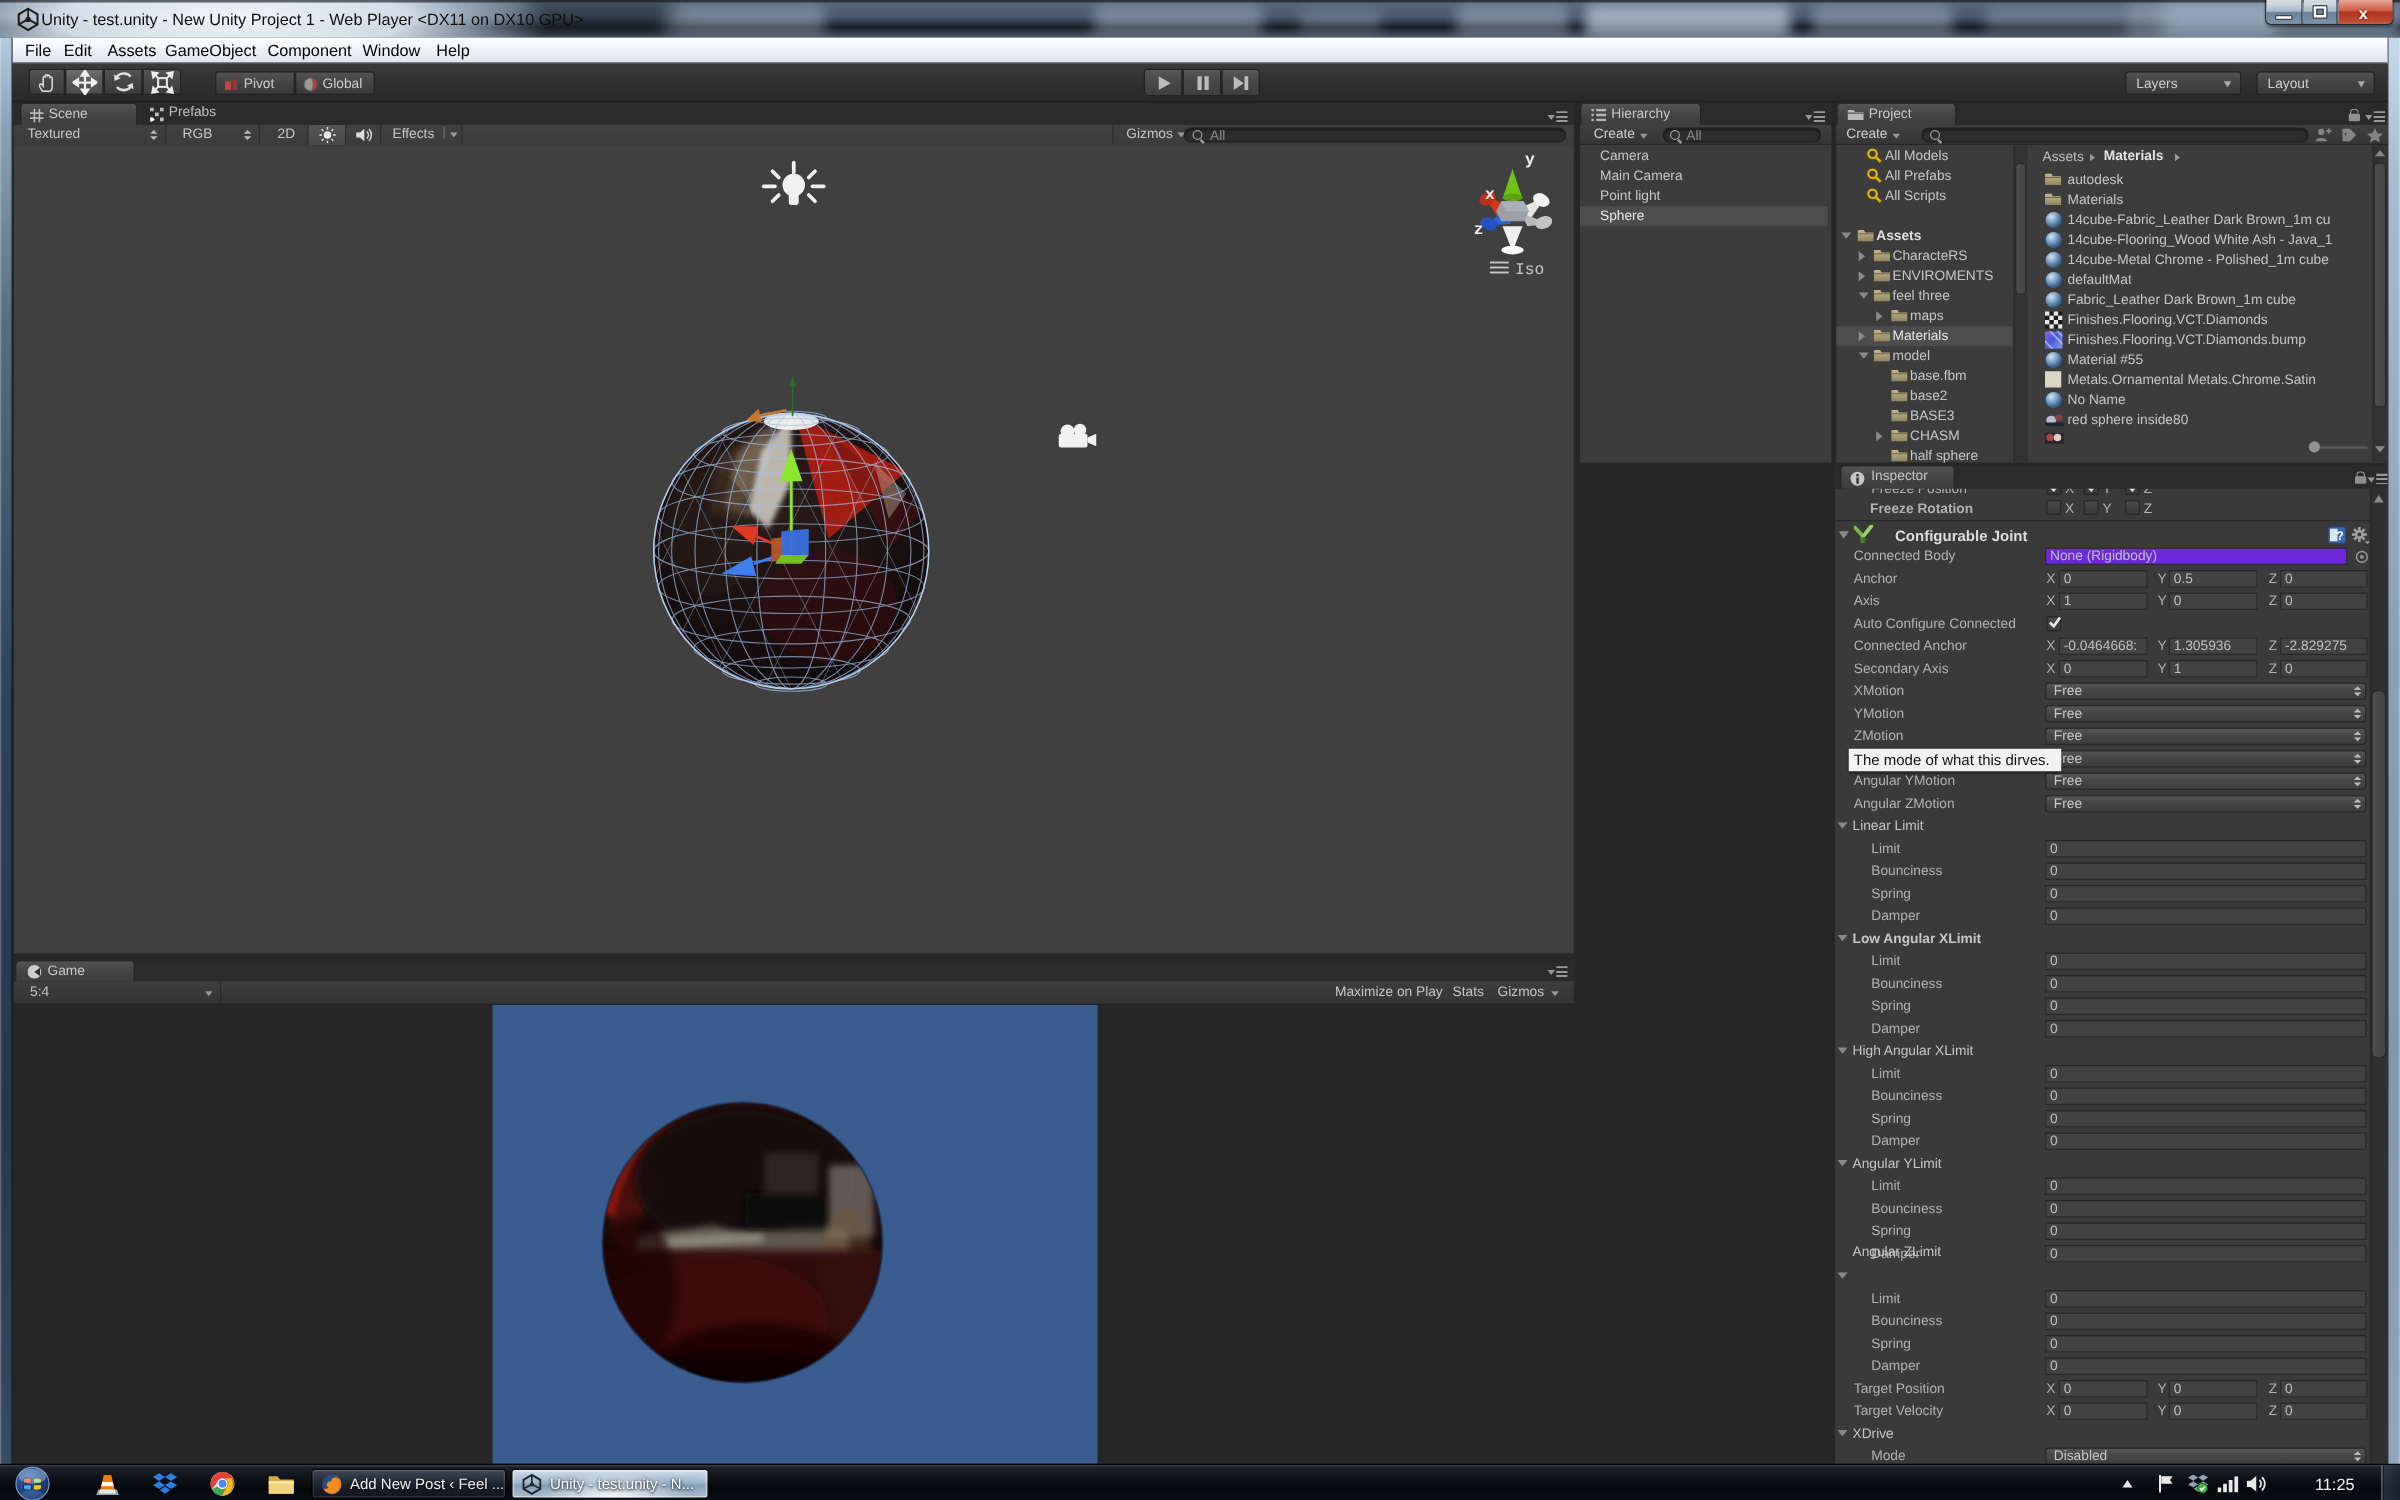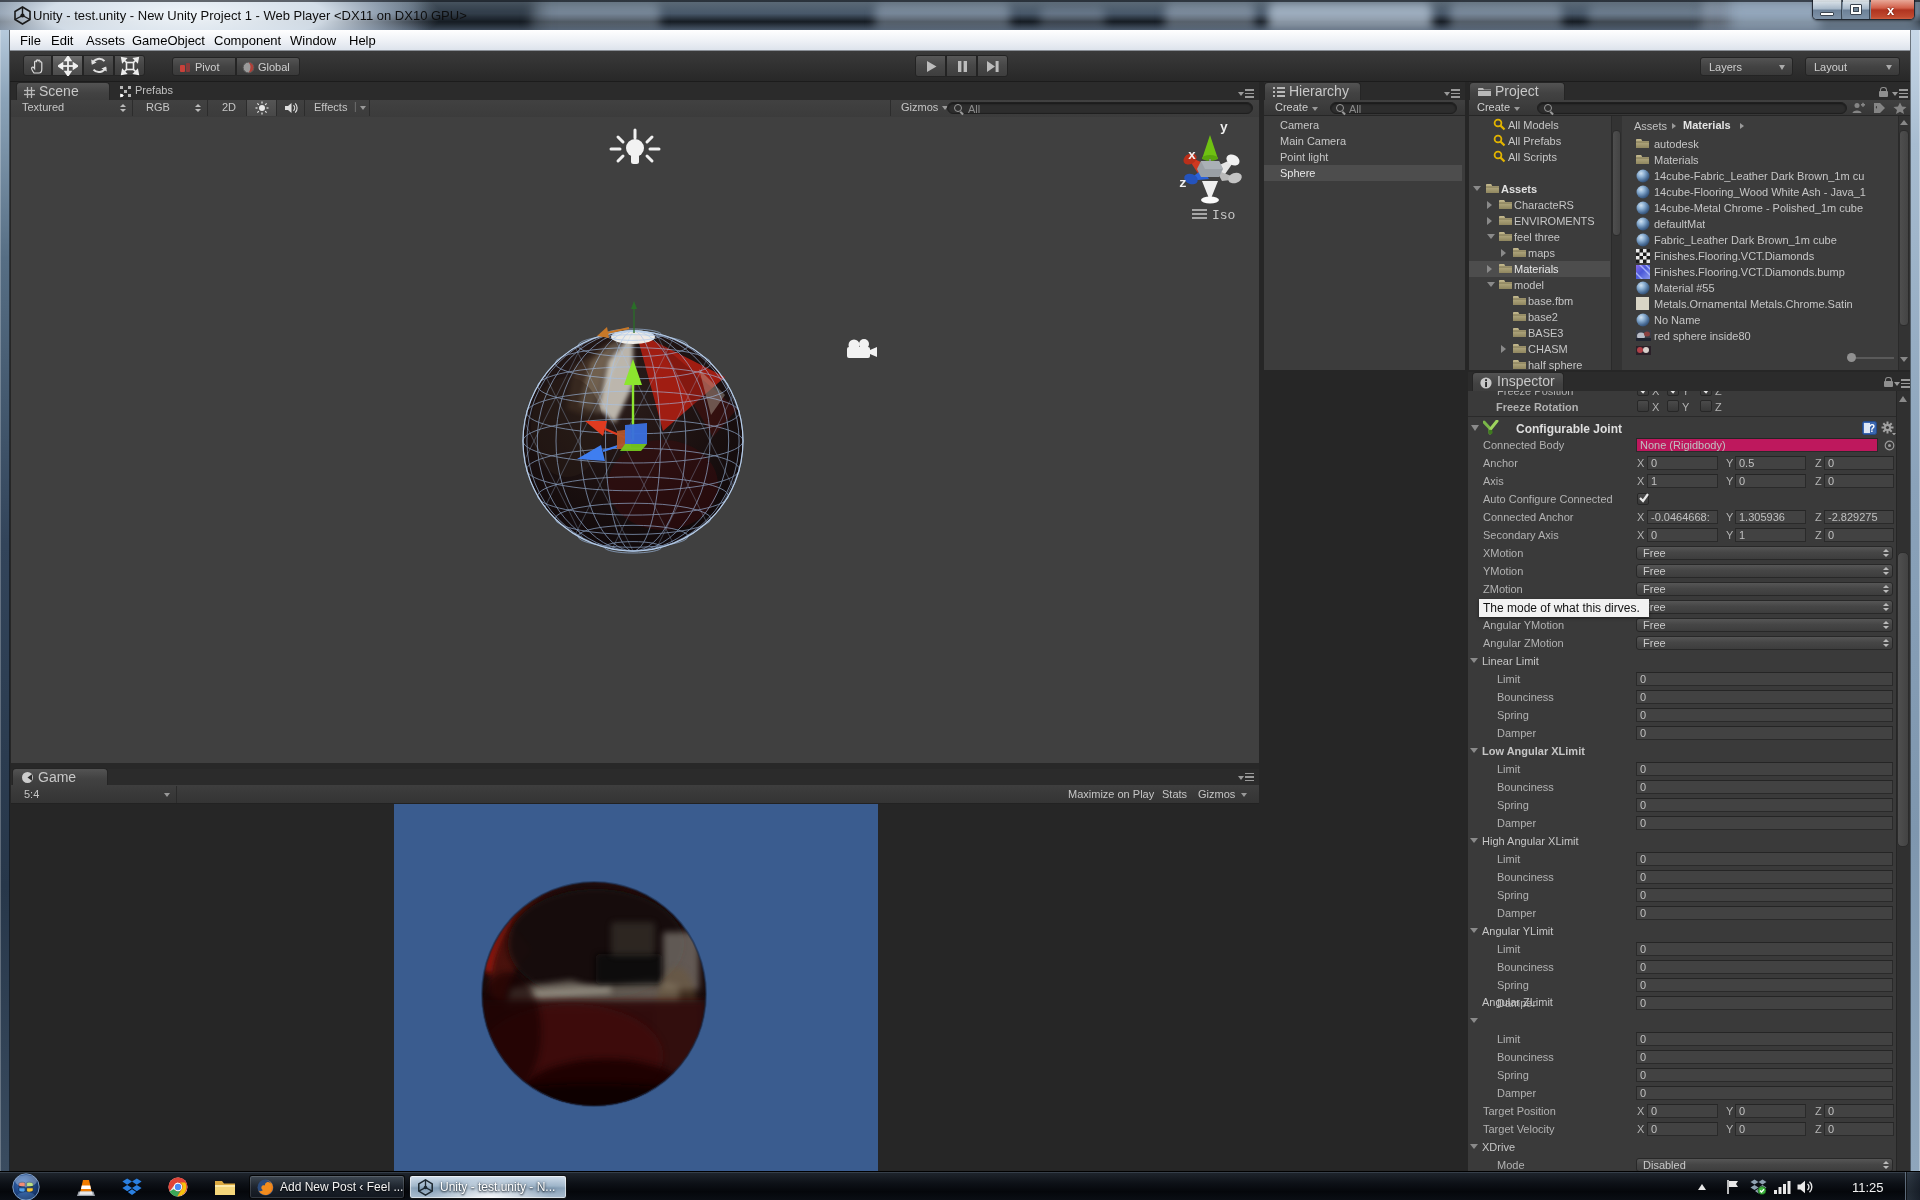--- a/index.html
+++ b/index.html
@@ -15,21 +15,21 @@
 .tri-r{position:absolute;width:0;height:0;border-top:4px solid transparent;border-bottom:4px solid transparent;border-left:6px solid #8a8a8a;}
 .tri-d{position:absolute;width:0;height:0;border-left:4px solid transparent;border-right:4px solid transparent;border-top:6px solid #8a8a8a;}
 .pnl-menu{position:absolute;width:16px;height:9px;}
 .pnl-menu i{position:absolute;left:0;top:3px;width:0;height:0;border-left:3px solid transparent;border-right:3px solid transparent;border-top:4px solid #999;}
 .pnl-menu b{position:absolute;right:0;top:0;width:9px;height:9px;
  background:linear-gradient(#999 0 1.5px,transparent 1.5px 3.5px,#999 3.5px 5px,transparent 5px 7px,#999 7px 8.5px,transparent 8.5px);}
 .lock{position:absolute;width:9px;height:10px;}
 .lock:before{content:"";position:absolute;left:0;top:4px;width:9px;height:6px;background:#8f8f8f;border-radius:1px;}
 .lock:after{content:"";position:absolute;left:1px;top:0;width:5px;height:5px;border:1.5px solid #8f8f8f;border-radius:3px 3px 0 0;border-bottom:none;}
 .tab{position:absolute;height:18px;background:linear-gradient(#535353,#424242 60%,#3e3e3e);
- border:1px solid #252525;border-bottom:none;border-radius:4px 4px 0 0;color:#c8c8c8;font-size:14px;line-height:17px;}
+ border:1px solid #252525;border-bottom:none;border-radius:4px 4px 0 0;color:#c8c8c8;font-size:11px;line-height:17px;}
 .searchpill{position:absolute;background:#2d2d2d;border:1px solid #1f1f1f;border-radius:8px;box-shadow:inset 0 1px 2px rgba(0,0,0,.5);}
 .mag{position:absolute;width:12px;height:12px;}
 .mag:before{content:"";position:absolute;left:0;top:0;width:6px;height:6px;border:1.5px solid #9a9a9a;border-radius:50%;}
 .mag:after{content:"";position:absolute;left:7px;top:7px;width:4px;height:1.5px;background:#9a9a9a;transform:rotate(45deg);transform-origin:0 0;}
 .rowtxt{position:absolute;white-space:nowrap;font-size:11px;color:#c6c6c6;line-height:16px;}
 </style></head><body>
 <svg width="0" height="0" style="position:absolute">
     <defs>
 <radialGradient id="matsph" cx="35%" cy="30%" r="75%">
  <stop offset="0%" stop-color="#cfe0ef"></stop>
@@ -740,21 +740,21 @@
           <line x1="6.5" y1="0.5" x2="6.5" y2="12.5"></line>
           <line x1="0.5" y1="6.5" x2="12.5" y2="6.5"></line>
           <line x1="2.3" y1="2.3" x2="10.7" y2="10.7"></line>
           <line x1="2.3" y1="10.7" x2="10.7" y2="2.3"></line>
         </g>
       </g>
 <circle cx="6.5" cy="6.5" r="1.6" fill="#3a3a3a"></circle>
 <path d="M11 12 L15 12 L13 14.5 Z" fill="#a2a2a2"></path>
     </svg>
 <div class="abs" style="left:15px;top:47px;font-size:11px;font-weight:normal;color:#b2b2b2;white-space:nowrap;line-height:14px">Connected Body</div>
-<div class="fld" style="left:168px;top:47px;width:242px;height:14px;background:#be185d">None (Rigidbody)</div>
+<div class="fld" style="left:168px;top:47px;width:242px;height:14px;background:#6d28d9">None (Rigidbody)</div>
 <svg class="abs" style="left:416px;top:49px" width="11" height="11" viewBox="0 0 11 11">
       <circle cx="5.5" cy="5.5" r="4.3" fill="none" stroke="#9a9a9a" stroke-width="1.2"></circle>
       <circle cx="5.5" cy="5.5" r="1.5" fill="#9a9a9a"></circle>
     </svg>
 <div class="abs" style="left:15px;top:65px;font-size:11px;font-weight:normal;color:#b2b2b2;white-space:nowrap;line-height:14px">Anchor</div>
 <div class="abs" style="left:169px;top:65px;font-size:11px;font-weight:normal;color:#b2b2b2;white-space:nowrap;line-height:14px">X</div>
 <div class="fld" style="left:179px;top:65px;width:71px;height:14px">0</div>
 <div class="abs" style="left:258px;top:65px;font-size:11px;font-weight:normal;color:#b2b2b2;white-space:nowrap;line-height:14px">Y</div>
 <div class="fld" style="left:267px;top:65px;width:71px;height:14px">0.5</div>
 <div class="abs" style="left:347px;top:65px;font-size:11px;font-weight:normal;color:#b2b2b2;white-space:nowrap;line-height:14px">Z</div>

